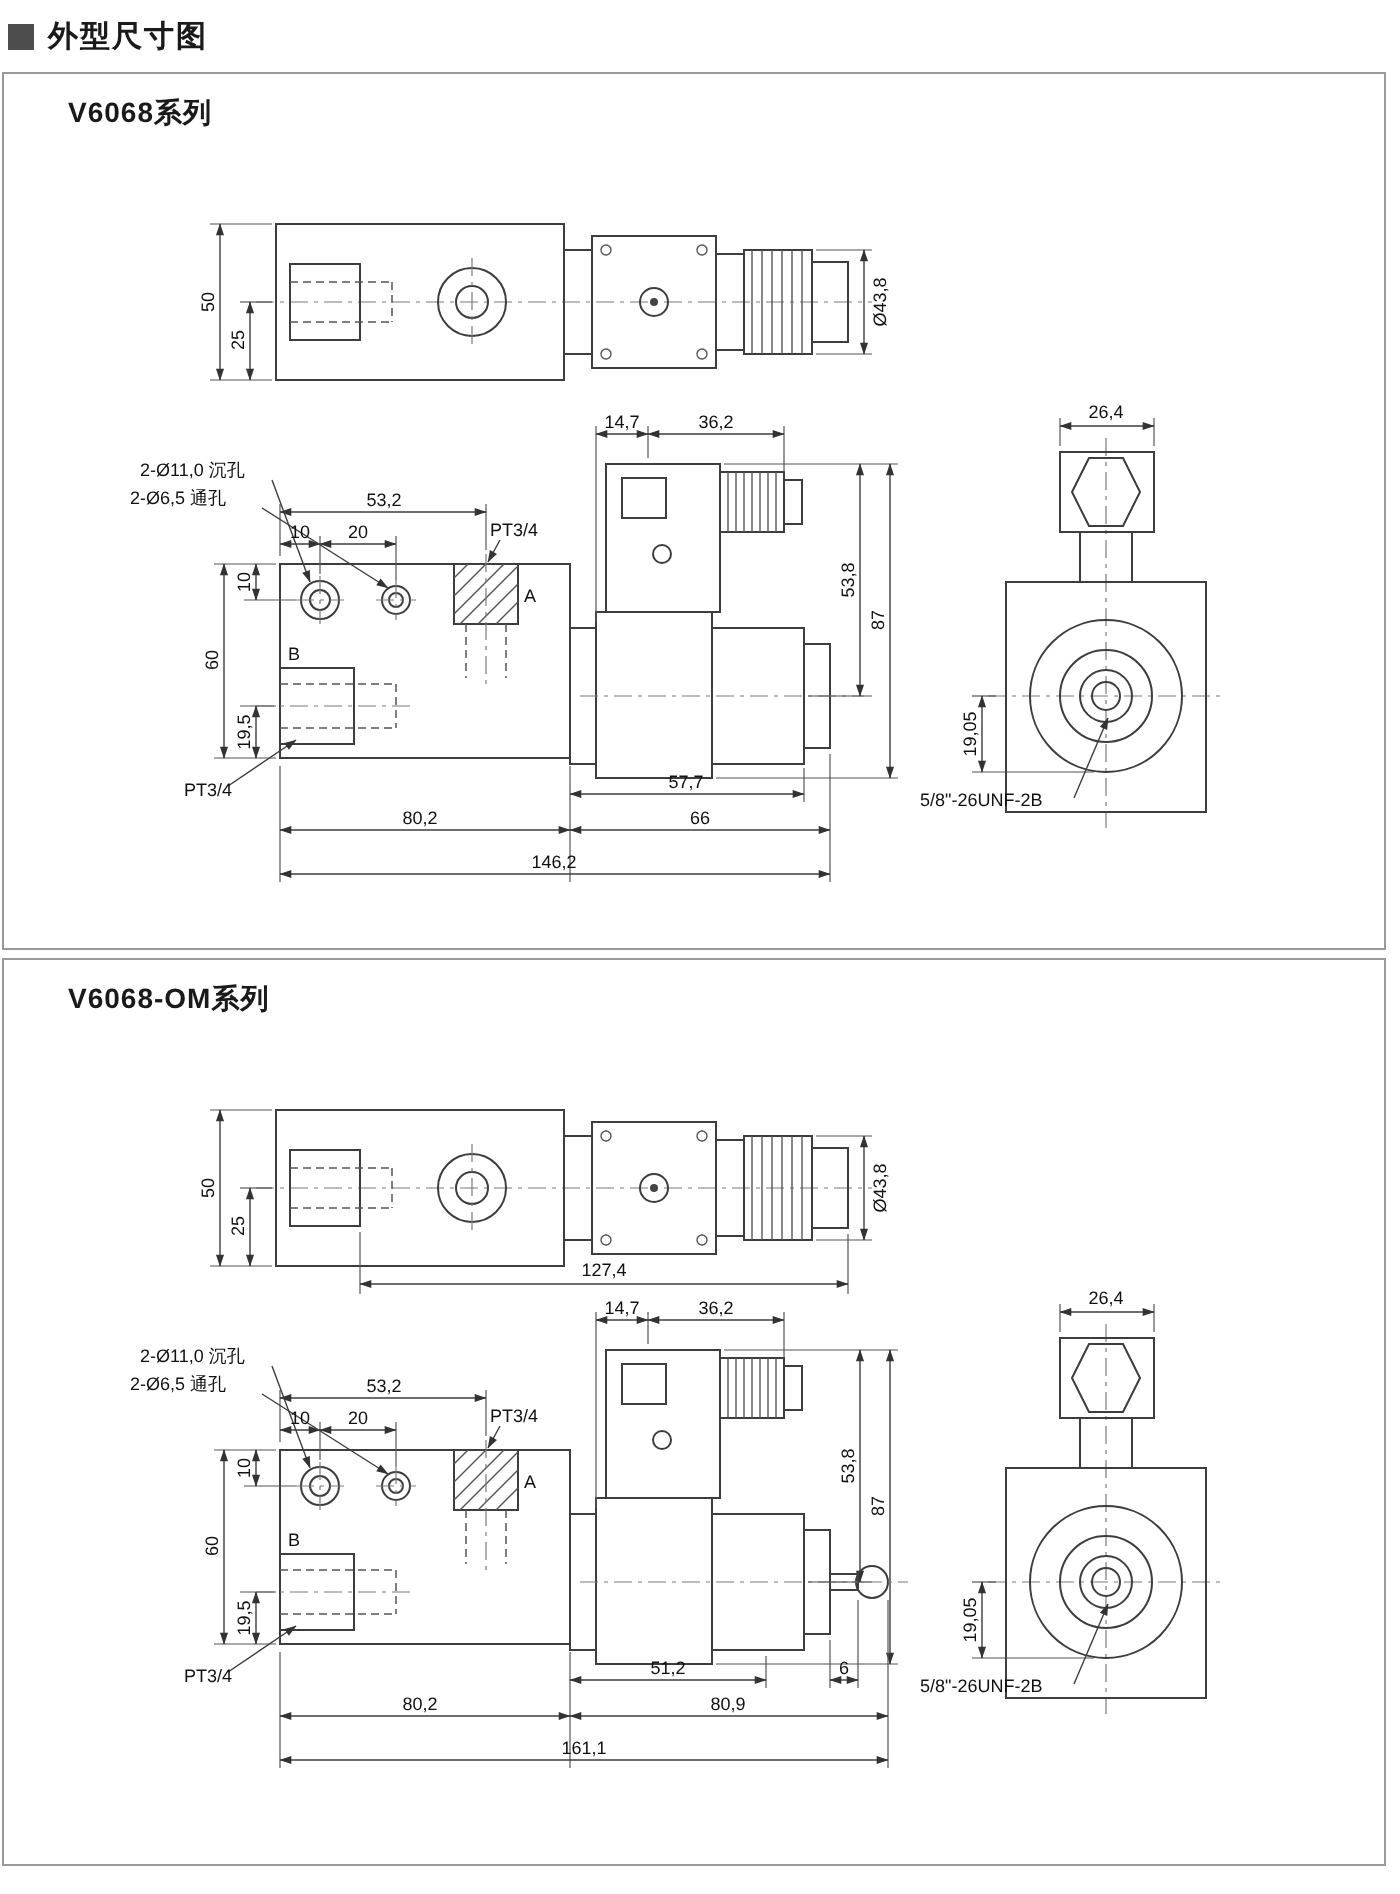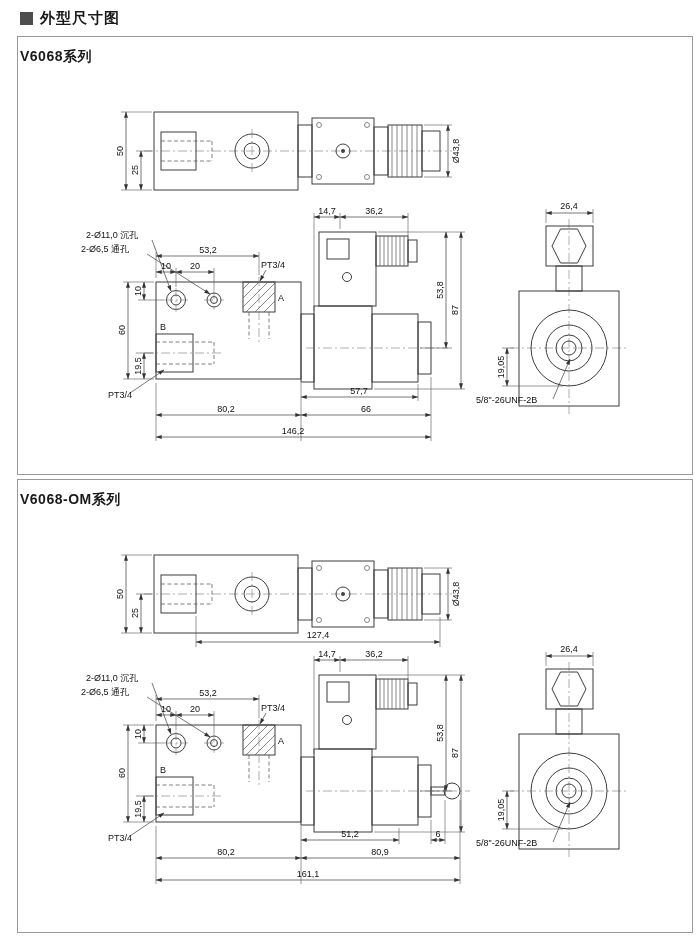--- a/index.html
+++ b/index.html
@@ -1,27 +1,27 @@
 <!DOCTYPE html>
 <html><head>
 <meta charset="utf-8">
 <style>
   * { margin:0; padding:0; box-sizing:border-box; }
   html,body { background:#fff; }
   body {
     width:700px; height:947px; overflow:hidden;
     font-family:"Liberation Sans","DejaVu Sans",sans-serif; color:#1a1a1a;
   }
-  .wrap { padding:6px 7px 0 17px; }
+  .wrap { padding:6px 7px 0 1px; }
   .page-title-row { display:flex; align-items:center; gap:7px; margin:3px 2px 9px 3px; height:18px; }
   .bullet { width:13px; height:13px; background:#4d4d4d; flex:0 0 auto; }
   .page-title { font-size:15px; font-weight:bold; letter-spacing:1px; }
   .panel { position:relative; border:1px solid #999; background:#fff; }
   .panel + .panel { margin-top:4px; }
-  .panel-title { position:absolute; left:2px; top:11px; font-size:14px; font-weight:bold; letter-spacing:0.5px; }
+  .panel-title { position:absolute; left:32px; top:11px; font-size:14px; font-weight:bold; letter-spacing:0.5px; }
   .panel svg { display:block; }
 
   
   .geo      { fill:none; stroke:#3d3d3d; stroke-width:1; }
   .geo-thin { fill:none; stroke:#555;    stroke-width:0.7; }
   .hid      { fill:none; stroke:#555;    stroke-width:0.75; stroke-dasharray:4 2.5; }
   .cl       { fill:none; stroke:#7a7a7a; stroke-width:0.6;  stroke-dasharray:9 3 2 3; }
   .ext      { fill:none; stroke:#555;    stroke-width:0.6; }
   .dim      { fill:none; stroke:#3d3d3d; stroke-width:0.7; marker-start:url(#arr); marker-end:url(#arr); }
   .leader   { fill:none; stroke:#3d3d3d; stroke-width:0.7; marker-end:url(#arr); }

